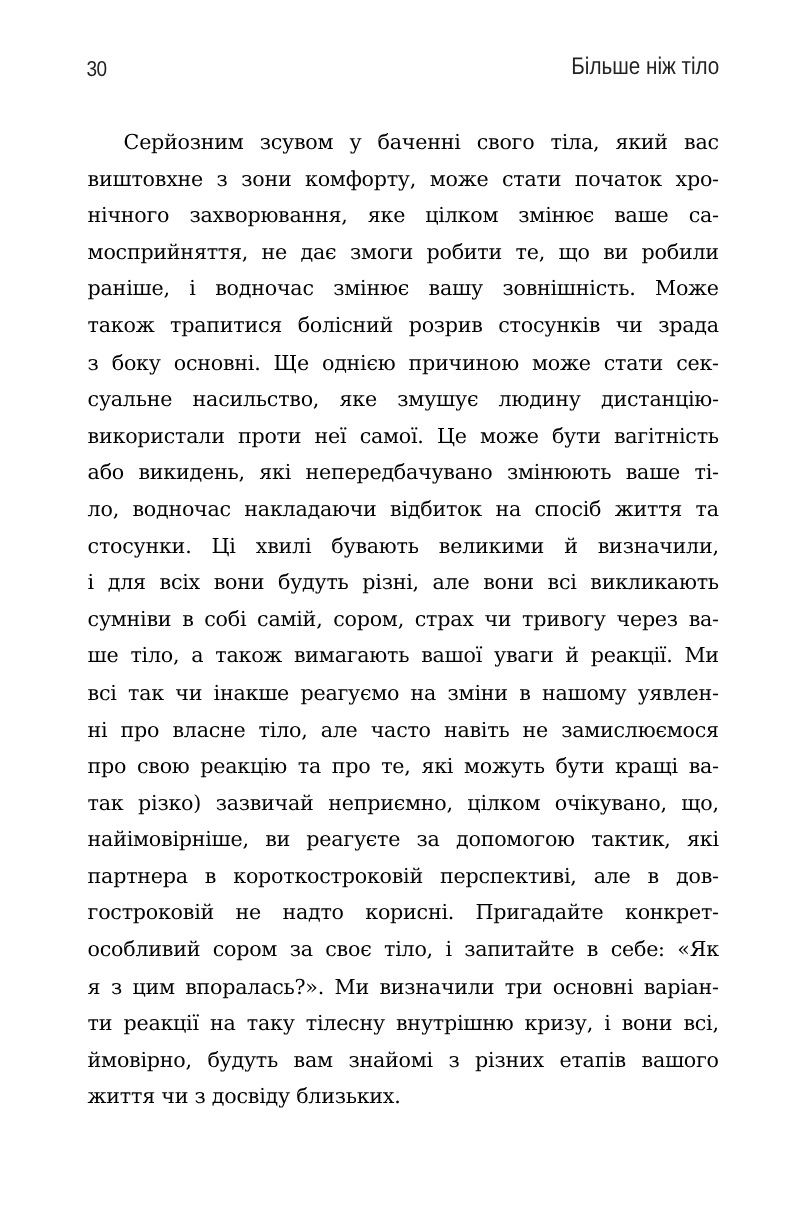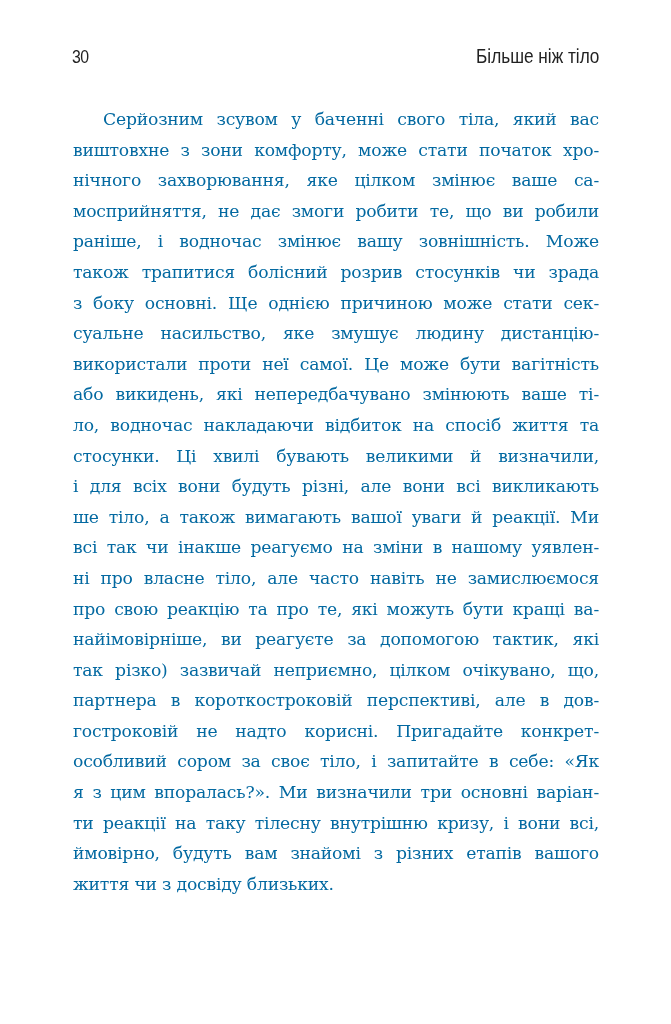--- a/index.html
+++ b/index.html
@@ -45,21 +45,21 @@
     .line {
       display: block;
       height: 30.6px;
       line-height: 30.6px;
       font-family: "DejaVu Serif", serif;
       font-size: 17.2px;
       white-space: nowrap;
       text-align: justify;
       text-align-last: justify;
       letter-spacing: -0.2px;
-      color: #0369a1;
+      color: #000000;
     }
     .line.indent {
       padding-left: 30px;
     }
     .line.last {
       text-align-last: left;
     }
   </style>
 </head>
 <body>
@@ -76,26 +76,27 @@
   <span class="line">мосприйняття, не дає змоги робити те, що ви робили</span>
   <span class="line">раніше, і водночас змінює вашу зовнішність. Може</span>
   <span class="line">також трапитися болісний розрив стосунків чи зрада</span>
   <span class="line">з боку основні. Ще однією причиною може стати сек-</span>
   <span class="line">суальне насильство, яке змушує людину дистанцію-</span>
   <span class="line">використали проти неї самої. Це може бути вагітність</span>
   <span class="line">або викидень, які непередбачувано змінюють ваше ті-</span>
   <span class="line">ло, водночас накладаючи відбиток на спосіб життя та</span>
   <span class="line">стосунки. Ці хвилі бувають великими й визначили,</span>
   <span class="line">і для всіх вони будуть різні, але вони всі викликають</span>
+  <span class="line">сумніви в собі самій, сором, страх чи тривогу через ва-</span>
   <span class="line">ше тіло, а також вимагають вашої уваги й реакції. Ми</span>
   <span class="line">всі так чи інакше реагуємо на зміни в нашому уявлен-</span>
   <span class="line">ні про власне тіло, але часто навіть не замислюємося</span>
   <span class="line">про свою реакцію та про те, які можуть бути кращі ва-</span>
+  <span class="line">так різко) зазвичай неприємно, цілком очікувано, що,</span>
   <span class="line">найімовірніше, ви реагуєте за допомогою тактик, які</span>
-  <span class="line">так різко) зазвичай неприємно, цілком очікувано, що,</span>
   <span class="line">партнера в короткостроковій перспективі, але в дов-</span>
   <span class="line">гостроковій не надто корисні. Пригадайте конкрет-</span>
   <span class="line">особливий сором за своє тіло, і запитайте в себе: «Як</span>
   <span class="line">я з цим впоралась?». Ми визначили три основні варіан-</span>
   <span class="line">ти реакції на таку тілесну внутрішню кризу, і вони всі,</span>
   <span class="line">ймовірно, будуть вам знайомі з різних етапів вашого</span>
   <span class="line last">життя чи з досвіду близьких.</span>
 </div>
 
 </body></html>

